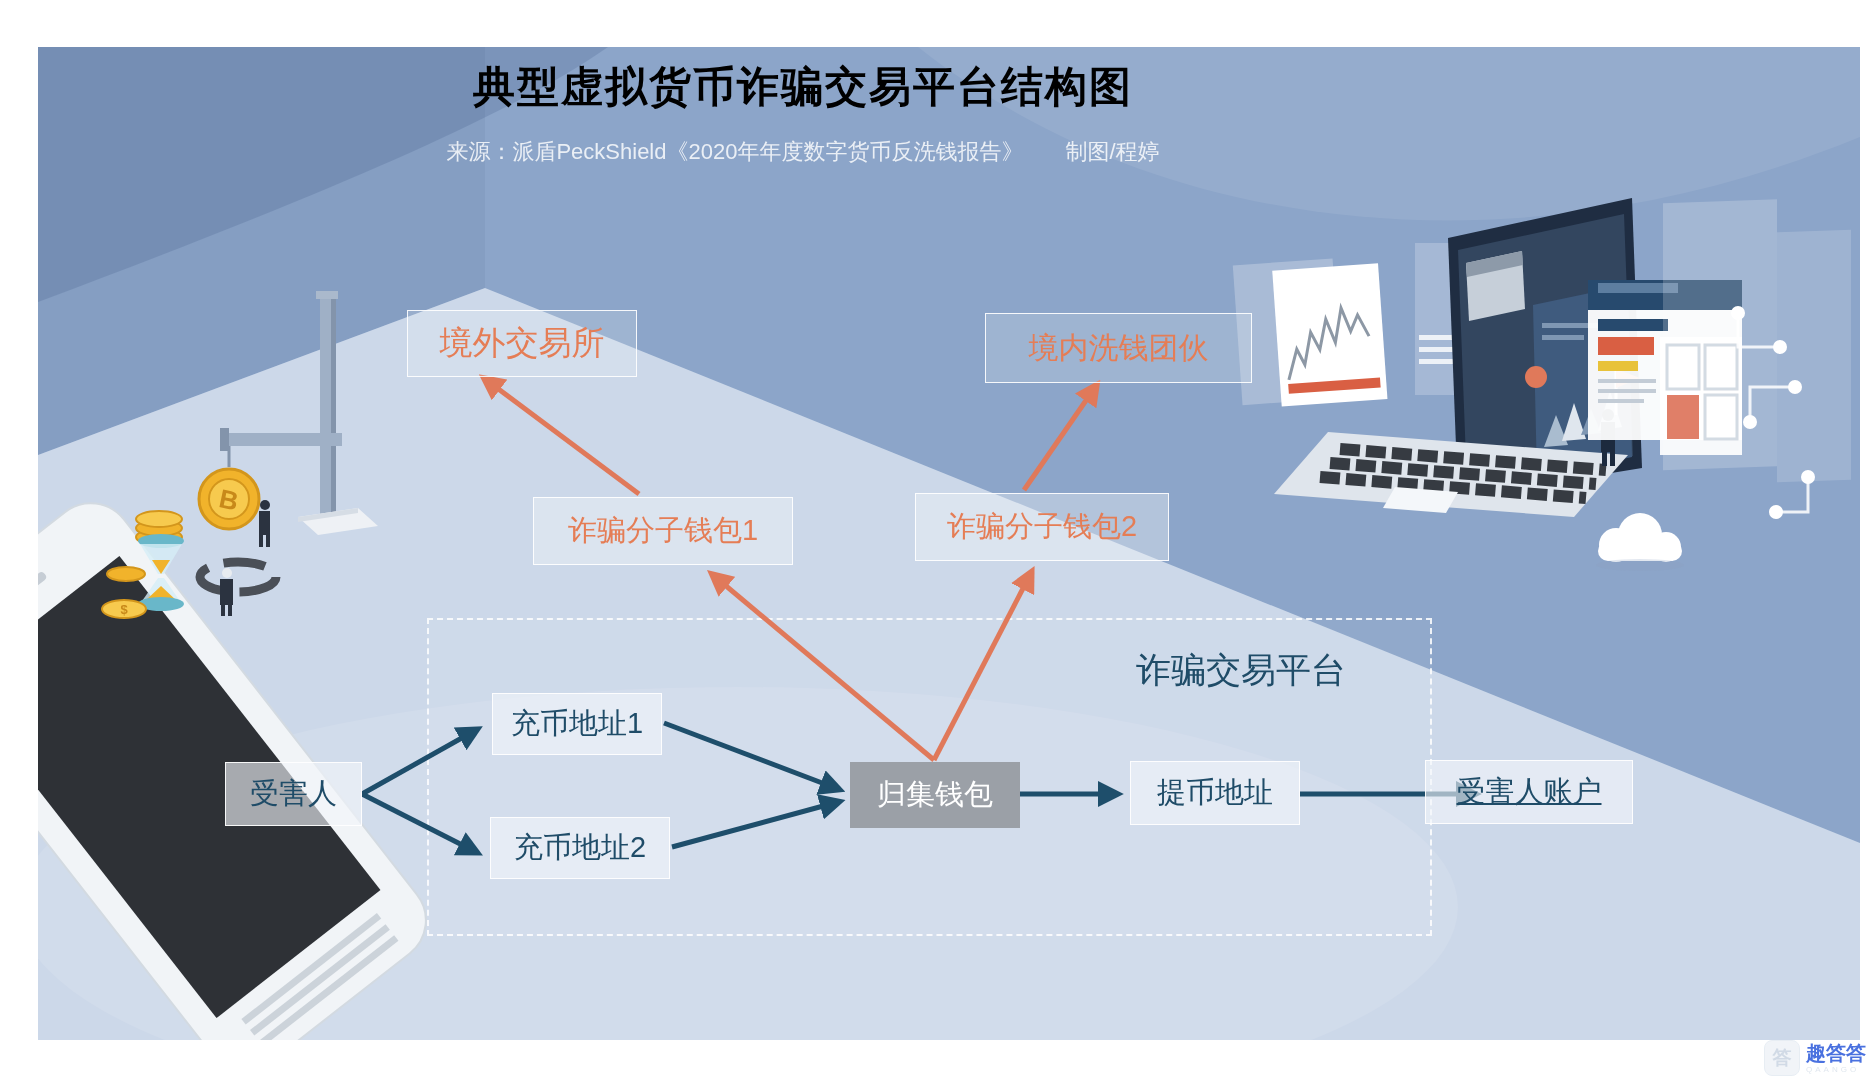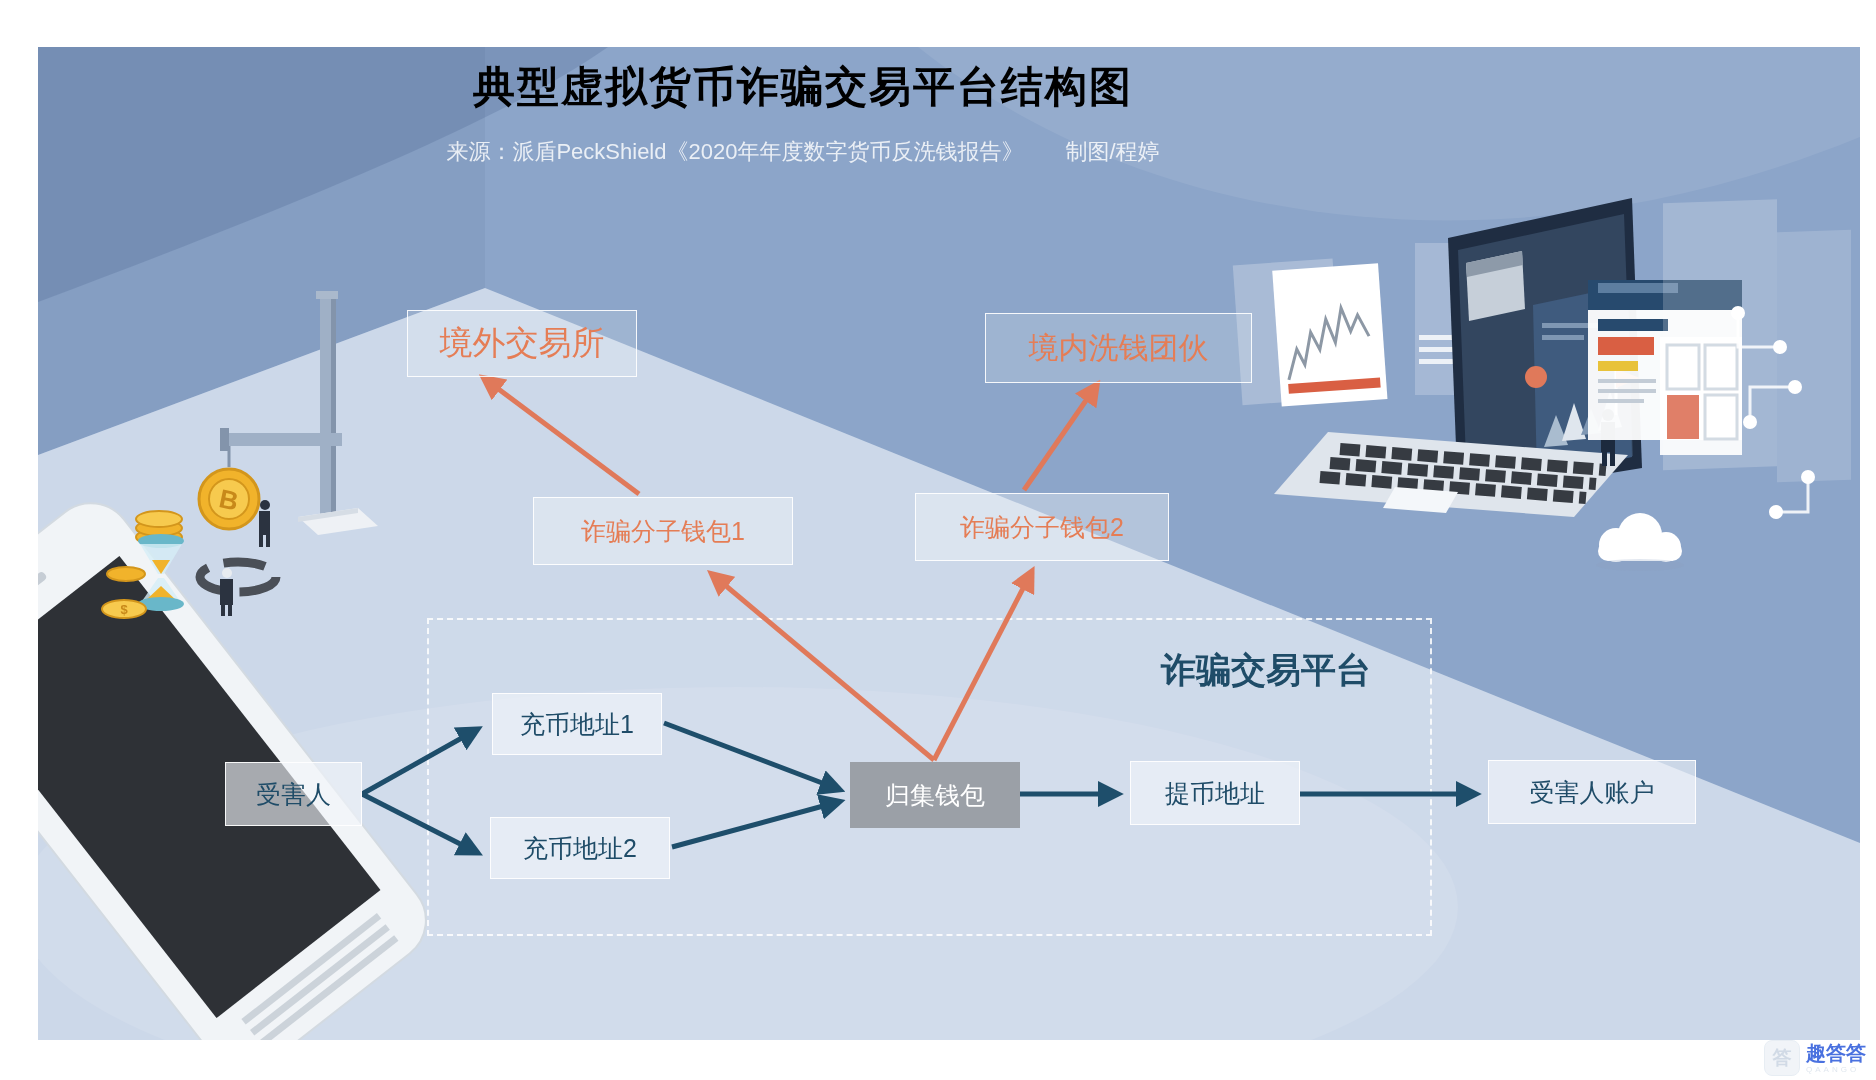--- a/index.html
+++ b/index.html
@@ -8,30 +8,30 @@
   .canvas{position:absolute;left:38px;top:47px;width:1822px;height:993px;background:#8ca5c9;overflow:hidden;}
   .bg-svg,.arrow-svg{position:absolute;left:0;top:0;width:1822px;height:993px;pointer-events:none;}
 
   .title{position:absolute;left:330px;top:12px;width:870px;text-align:center;
          color:#000000;font-size:42px;font-weight:700;letter-spacing:2px;}
   .subtitle{position:absolute;left:330px;top:90px;width:870px;text-align:center;
             color:rgba(255,255,255,0.82);font-size:22px;}
   .subtitle .credit{margin-left:42px;}
 
   .node{position:absolute;display:flex;align-items:center;justify-content:center;
-        font-size:25px;color:#1f4c68;background:rgba(242,246,250,0.62);
+        font-size:29px;color:#1f4c68;background:rgba(242,246,250,0.62);
         border:1px solid rgba(255,255,255,0.9);white-space:nowrap;}
   .node--orange{color:#e57d55;background:rgba(244,247,251,0.38);}
   .node--frame{color:#e57d55;background:rgba(244,247,251,0.18);}
   .node--gray{background:#9ba0a7;border:1px solid #9ba0a7;color:#ffffff;}
 
   .platform-box{position:absolute;left:389px;top:571px;width:1001px;height:314px;
                 border:2px dashed rgba(255,255,255,0.85);background:rgba(255,255,255,0.05);}
-  .platform-label{position:absolute;left:1098px;top:600px;width:260px;text-align:center;
-                  font-size:35px;font-weight:700;color:#1f4c68;}
+  .platform-label{position:absolute;left:1098px;top:600px;width:260px;text-align:left;
+                  font-size:35px;font-weight:400;color:#1f4c68;}
 
   .watermark{position:absolute;right:10px;bottom:4px;display:flex;align-items:center;gap:6px;opacity:0.8;}
   .watermark .wicon{width:34px;height:34px;border-radius:8px;background:#eef2f7;border:1px solid #e2e9f1;
                     display:flex;align-items:center;justify-content:center;color:#c6d2e0;font-size:19px;font-weight:700;}
   .watermark .wtxt{display:flex;flex-direction:column;line-height:1;}
   .watermark .brand{font-size:20px;font-weight:700;color:#1d4ed8;}
   .watermark .tag{font-size:8px;letter-spacing:3px;color:#d9e1ea;margin-top:3px;}
 </style>
 </head>
 <body>
@@ -243,21 +243,21 @@
 
     <div class="node node--frame" style="left:369px;top:263px;width:228px;height:65px;font-size:33px;font-family:Liberation Mono, monospace;">境外交易所</div>
     <div class="node node--frame" style="left:947px;top:266px;width:265px;height:68px;font-size:30px;">境内洗钱团伙</div>
     <div class="node node--orange" style="left:495px;top:450px;width:258px;height:66px;">诈骗分子钱包1</div>
     <div class="node node--orange" style="left:877px;top:446px;width:252px;height:66px;">诈骗分子钱包2</div>
     <div class="node" style="left:187px;top:715px;width:135px;height:62px;">受害人</div>
     <div class="node" style="left:454px;top:646px;width:168px;height:60px;">充币地址1</div>
     <div class="node" style="left:452px;top:770px;width:178px;height:60px;">充币地址2</div>
     <div class="node node--gray" style="left:812px;top:715px;width:168px;height:64px;">归集钱包</div>
     <div class="node" style="left:1092px;top:714px;width:168px;height:62px;">提币地址</div>
-    <div class="node" style="left:1450px;top:713px;width:206px;height:62px;">受害人账户</div>
+    <div class="node" style="left:1387px;top:713px;width:206px;height:62px;text-decoration:underline;">受害人账户</div>
 
     <div class="platform-label">诈骗交易平台</div>
   </div>
 
   <div class="watermark">
     <div class="wicon">答</div>
     <div class="wtxt">
       <span class="brand">趣答答</span>
       <span class="tag">QAANGO</span>
     </div>

